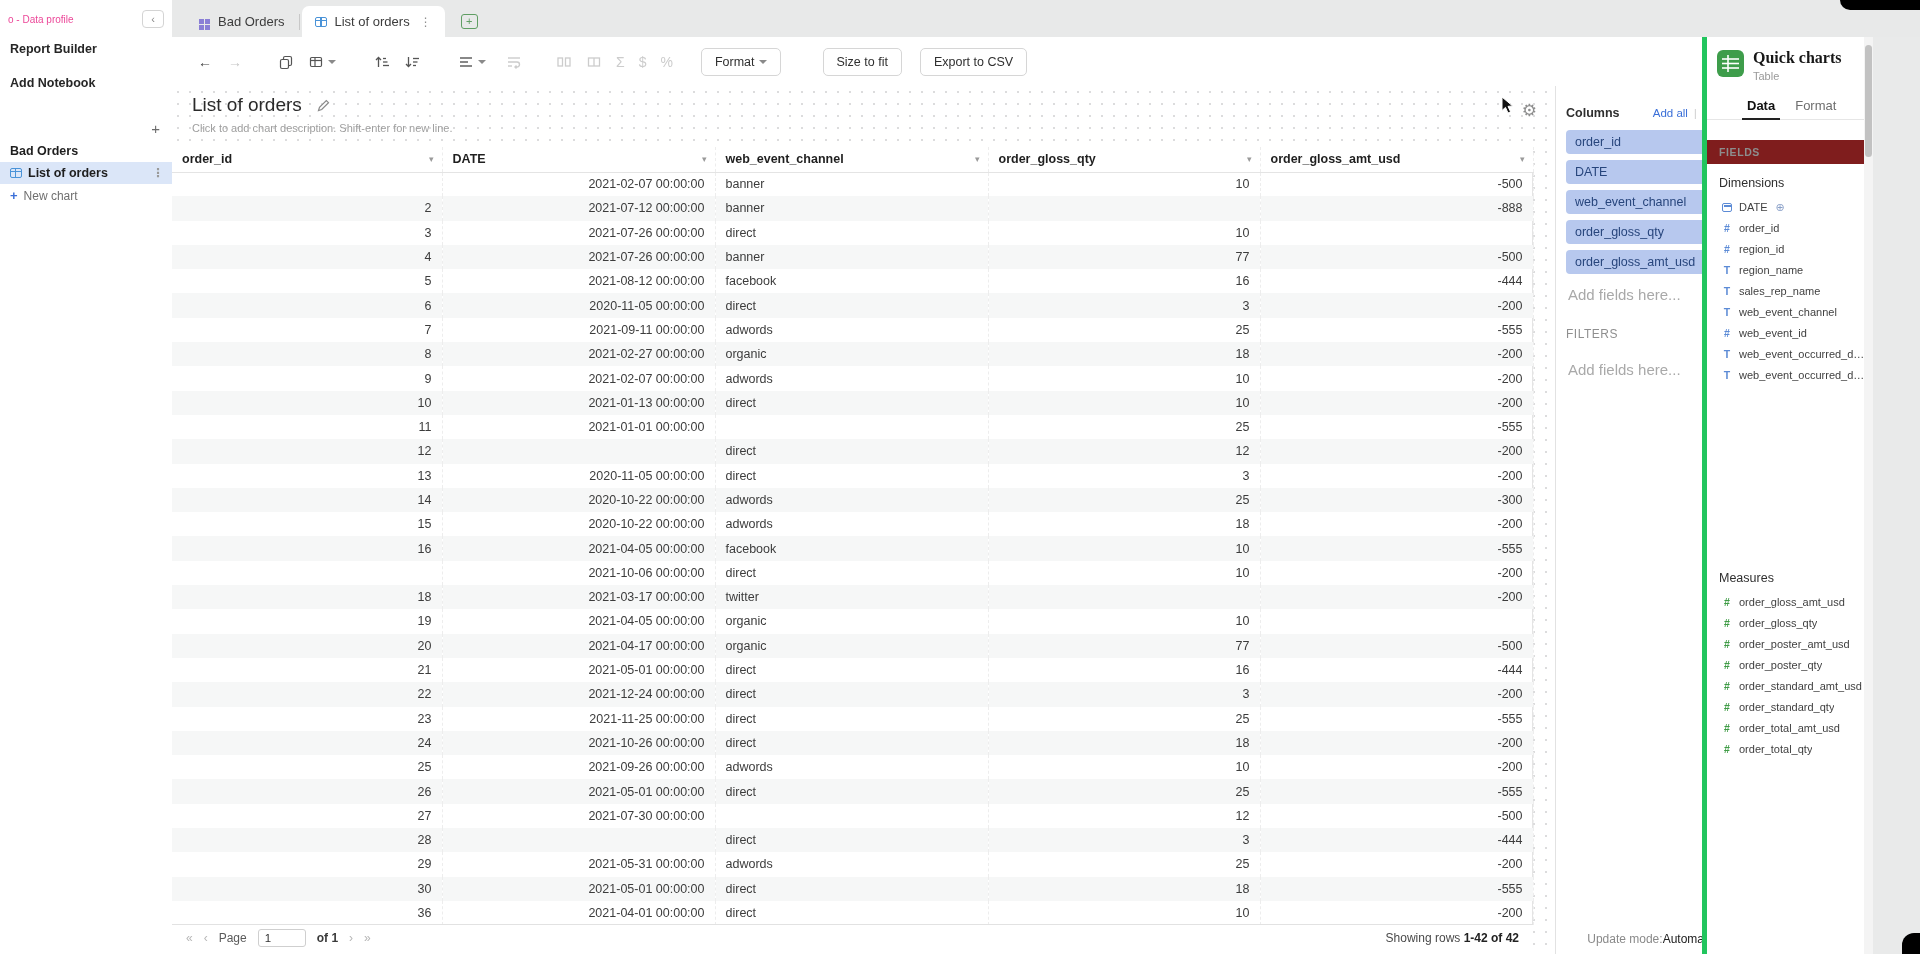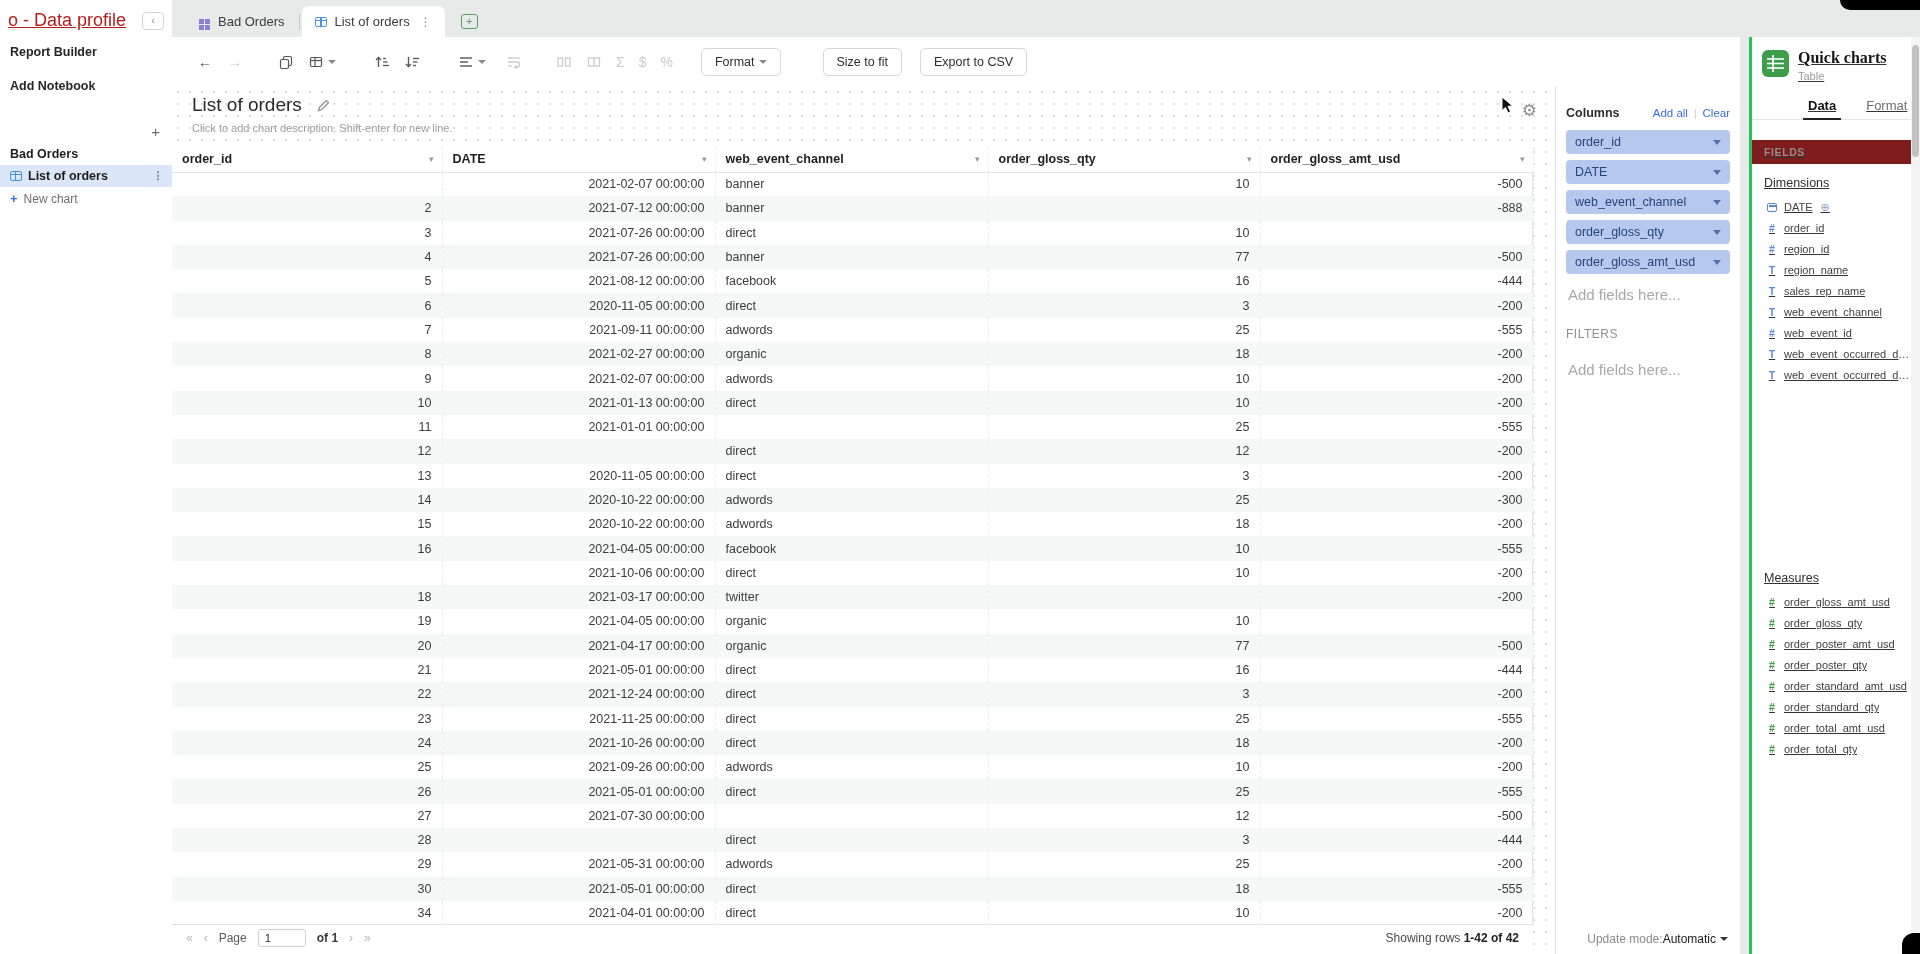--- a/index.html
+++ b/index.html
@@ -3,21 +3,21 @@
 <meta charset="utf-8">
 <style>
   * { box-sizing: border-box; margin: 0; padding: 0; }
   html,body { width:1920px; height:954px; overflow:hidden; }
   body { font-family:"Liberation Sans","DejaVu Sans",sans-serif; background:#e9eaea; color:#333; }
   .app { position:relative; width:1920px; height:954px; }
 
   
   .sidebar { position:absolute; left:0; top:0; width:172px; height:954px; background:#fff; z-index:5; }
   .sb-top { display:flex; align-items:center; padding:10px 8px 0 8px; }
-  .sb-workspace { font-size:18px; color:#b91c1c; white-space:nowrap; overflow:hidden;text-decoration:underline; }
+  .sb-workspace { font-size:10px; color:#ec4899; white-space:nowrap; overflow:hidden; }
   .sb-collapse { margin-left:auto; width:22px; height:18px; border:1px solid #d4d4d4; border-radius:4px; background:#fff; color:#8a8a8a; font-size:11px; line-height:15px; text-align:center; cursor:pointer; }
   .sb-link { font-size:12.5px; font-weight:600; color:#262626; padding:6px 10px; margin-top:8px; cursor:pointer; }
   .sb-link:first-of-type { margin-top:14px; }
   .sb-section { display:flex; justify-content:flex-end; padding:4px 12px; margin-top:22px; }
   .sb-add { color:#6b6b6b; font-size:15px; background:none; border:none; cursor:pointer; line-height:14px; }
   .sb-item { display:flex; align-items:center; gap:6px; font-size:12.5px; padding:4px 8px 4px 10px; cursor:pointer; }
   .sb-item.bold { font-weight:700; color:#1e1e1e; }
   .sb-item.selected { background:#dbe6f8; font-weight:700; color:#1e1e1e; }
   .sb-item .kebab { margin-left:auto; color:#9a9a9a; font-size:12px; }
   .sb-item.newchart { color:#6f6f6f; font-size:12px; }
@@ -84,25 +84,25 @@
   .cp-placeholder { font-size:15px; color:#a9a9a9; padding:6px 2px 16px 2px; }
   .cp-filters { font-size:12px; font-weight:400; letter-spacing:.5px; color:#8f8f8f; margin:8px 0 14px 0; }
   .update-row { position:absolute; bottom:8px; left:10px; right:12px; display:flex; justify-content:flex-end; align-items:center; font-size:12px; }
   .update-label { color:#8a8a8a; }
   .update-value { color:#202020; display:inline-flex; align-items:center; cursor:pointer; }
   .update-value .caret-down { border-top-color:#333; }
 
   .gutter { position:absolute; left:1740px; top:37px; width:9px; bottom:0; background:#e8e9e9; z-index:3; }
 
   
-  .fields-panel { position:absolute; left:1749px; top:37px; width:171px; bottom:0; background:#fff; border-left:3px solid #22c55e; z-index:3;text-decoration:underline; }
+  .fields-panel { position:absolute; left:1702px; top:37px; width:171px; bottom:0; background:#fff; border-left:5px solid #22c55e; z-index:3; }
   .fp-header { display:flex; gap:9px; padding:13px 10px 10px 10px; align-items:flex-start; }
   .fp-title { font-family:"Liberation Serif","DejaVu Serif",serif; font-size:16px; font-weight:700; color:#171717; line-height:1.05; }
   .fp-subtitle { font-size:11px; color:#9a9a9a; margin-top:3px; }
-  .fp-tabs { display:flex; gap:30px; padding-left:56px; border-bottom:1px solid #e6e6e6; height:28px; font-size:13px; color:#6e6e6e; }
+  .fp-tabs { display:flex; gap:20px; padding-left:40px; border-bottom:1px solid #e6e6e6; height:28px; font-size:13px; color:#6e6e6e; }
   .fp-tab { position:relative; cursor:pointer; height:100%; display:flex; align-items:center; }
   .fp-tab.active { color:#111; font-weight:700; }
   .fp-tab.active::after { content:""; position:absolute; left:-5px; right:-5px; bottom:-1px; height:2px; background:#222; }
   .fp-fields-head { background:#7f1d1d; color:#8d8d8d; font-size:10.5px; font-weight:700; letter-spacing:.6px; padding:6px 12px; margin-top:20px; }
   .fp-group-label { font-size:12.5px; color:#2f2f2f; padding:12px 12px 7px 12px; }
   .fp-group-label.measures { margin-top:173px; }
   .field-row { display:flex; align-items:center; gap:6px; height:21px; padding:0 8px 0 14px; font-size:11px; color:#3f3f3f; cursor:pointer; }
   .fi { width:12px; flex:none; text-align:center; font-weight:700; font-size:10.5px; }
   .fi.blue { color:#5c8bd6; }
   .fi.green { color:#3f9c46; }
@@ -481,21 +481,21 @@
               <td class="al-r">-200</td>
             </tr>
             <tr>
               <td class="al-r">30</td>
               <td class="al-r">2021-05-01 00:00:00</td>
               <td class="al-l">direct</td>
               <td class="al-r">18</td>
               <td class="al-r">-555</td>
             </tr>
             <tr>
-              <td class="al-r">34</td>
+              <td class="al-r">36</td>
               <td class="al-r">2021-04-01 00:00:00</td>
               <td class="al-l">direct</td>
               <td class="al-r">10</td>
               <td class="al-r">-200</td>
             </tr>
           </tbody>
       </table>
     </div>
 
     <div class="pagination">

